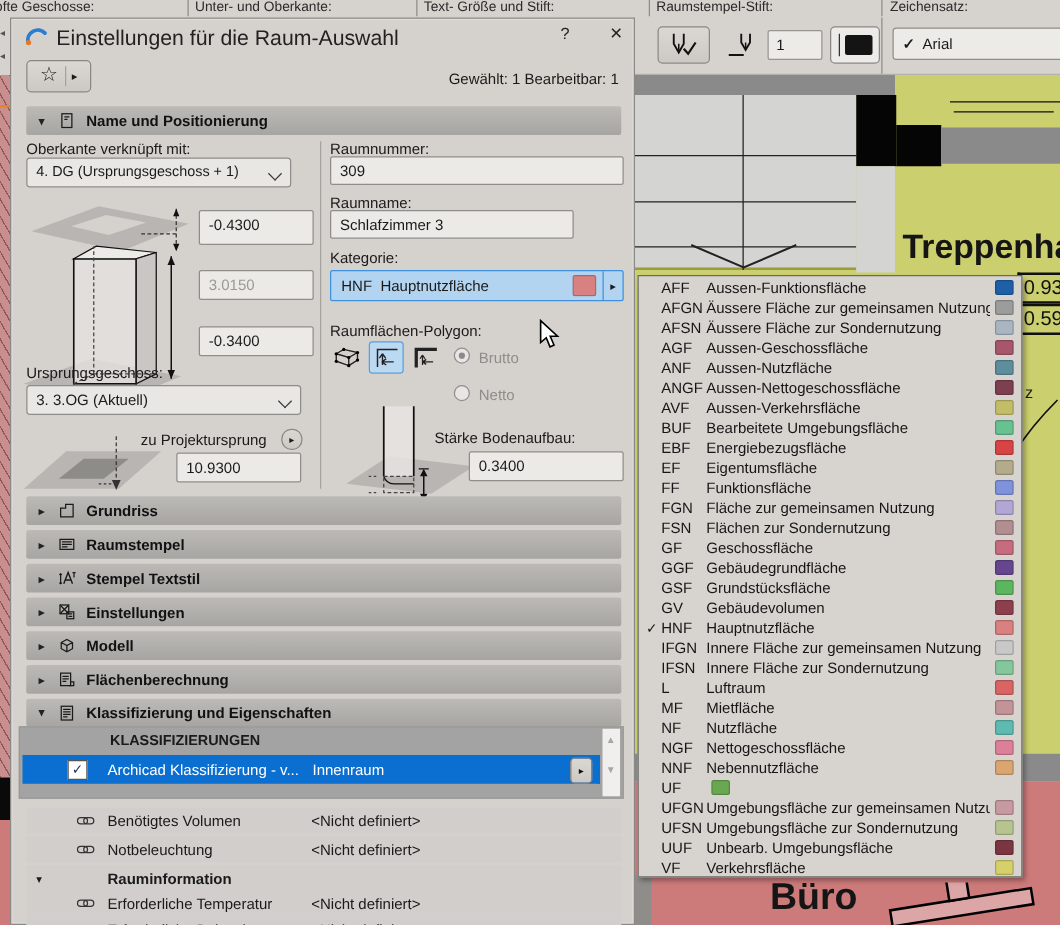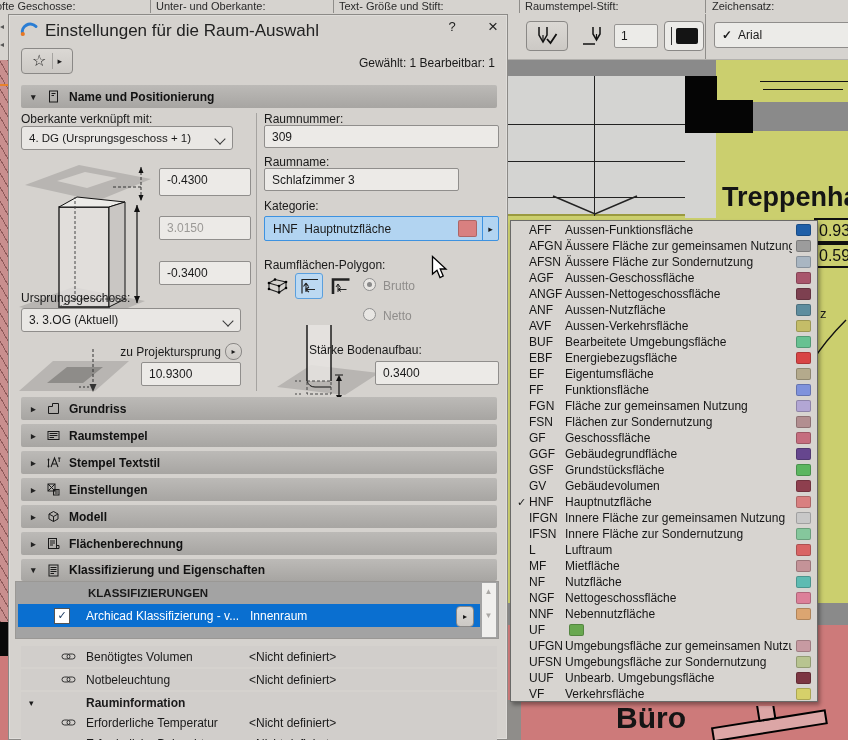--- a/index.html
+++ b/index.html
@@ -197,21 +197,21 @@
     <div class="a inp" style="left:150px;top:153px;width:92px;height:28px">-0.4300</div>
     <div class="a inp dis" style="left:150px;top:201px;width:92px;height:24px">3.0150</div>
     <div class="a inp" style="left:150px;top:246px;width:92px;height:24px">-0.3400</div>
 
     <span class="a lbl" style="left:12px;top:276px">Ursprungsgeschoss:</span>
     <div class="a sel" style="left:12px;top:293px;width:220px;height:24px">
       <span>3. 3.OG (Aktuell)</span>
       <span class="chev"></span>
     </div>
 
-    <span class="a lbl" style="left:96px;top:330px;width:116px;text-align:right">zu Projektursprung</span>
+    <span class="a lbl" style="left:96px;top:330px;width:116px;text-align:center">zu Projektursprung</span>
     <div class="a tb-btn" style="left:216px;top:328px;width:17px;height:17px;border-radius:8px">
       <span style="font-size:8px">▸</span>
     </div>
     <svg class="a" style="left:6px;top:332px" width="118" height="50" viewBox="0 0 118 50">
       <polygon points="4,44 38,14 114,14 80,44" fill="#b8b5b2"></polygon>
       <polygon points="32,36 52,20 88,20 68,36" fill="#8e8c89"></polygon>
       <path d="M78,2 V38" stroke="#333" stroke-dasharray="3 2" fill="none"></path>
       <polygon points="78,45 74.5,37 81.5,37" fill="#333"></polygon>
       <path d="M64,40 h12" stroke="#333" stroke-dasharray="2 2" fill="none"></path>
     </svg>
@@ -271,21 +271,21 @@
       <rect x="32" y="2" width="24" height="56" fill="#e6e4e1" fill-opacity=".85"></rect>
       <path d="M32 2 V58 M56 2 V58" stroke="#111" stroke-width="1.4" fill="none"></path>
       <path d="M32 58 Q34 64 40 64 H56" stroke="#111" fill="none"></path>
       <rect x="32" y="58" width="24" height="13" fill="none" stroke="#444" stroke-dasharray="3 2"></rect>
       <path d="M26 58 h-8 M26 71 h-8" stroke="#444" stroke-dasharray="2 2" fill="none"></path>
       <path d="M64 54 V76" stroke="#111" stroke-width="1.2"></path>
       <polygon points="64,52 61,58 67,58" fill="#111"></polygon>
         <polygon points="64,78 61,72 67,72" fill="#111"></polygon>
       <path d="M60 52 h8 M60 78 h8" stroke="#111" fill="none"></path>
     </svg>
-    <span class="a lbl" style="left:300px;top:328px;width:190px;text-align:left">Stärke Bodenaufbau:</span>
+    <span class="a lbl" style="left:300px;top:328px;width:190px;text-align:center">Stärke Bodenaufbau:</span>
     <div class="a inp" style="left:366px;top:346px;width:124px;height:24px">0.3400</div>
 
     <div class="a acc" style="top:382px">
       <span class="arr">▸</span>
       <span class="ico">
           <svg width="13" height="13" viewBox="0 0 13 13">
             <path d="M1.5 11.5 v-7 h4 v-3 h6 v10 z" fill="none" stroke="#1a1a1a"></path>
           </svg>
         </span>
       <span>Grundriss</span>
@@ -444,30 +444,30 @@
 
       <div class="cat-row">
         <span class="cat-check"></span>
         <span class="cat-code">AGF</span>
         <span class="cat-label">Aussen-Geschossfläche</span>
         <span class="cat-swatch" style="background: rgb(168, 86, 108);"></span>
       </div>
 
       <div class="cat-row">
         <span class="cat-check"></span>
+        <span class="cat-code">ANF</span>
+        <span class="cat-label">Aussen-Nutzfläche</span>
+        <span class="cat-swatch" style="background: rgb(94, 141, 158);"></span>
+      </div>
+
+      <div class="cat-row">
+        <span class="cat-check"></span>
         <span class="cat-code">ANGF</span>
         <span class="cat-label">Aussen-Nettogeschossfläche</span>
         <span class="cat-swatch" style="background: rgb(125, 64, 80);"></span>
-      </div>
-
-      <div class="cat-row">
-        <span class="cat-check"></span>
-        <span class="cat-code">ANF</span>
-        <span class="cat-label">Aussen-Nutzfläche</span>
-        <span class="cat-swatch" style="background: rgb(94, 141, 158);"></span>
       </div>
 
       <div class="cat-row">
         <span class="cat-check"></span>
         <span class="cat-code">AVF</span>
         <span class="cat-label">Aussen-Verkehrsfläche</span>
         <span class="cat-swatch" style="background: rgb(196, 189, 104);"></span>
       </div>
 
       <div class="cat-row">

